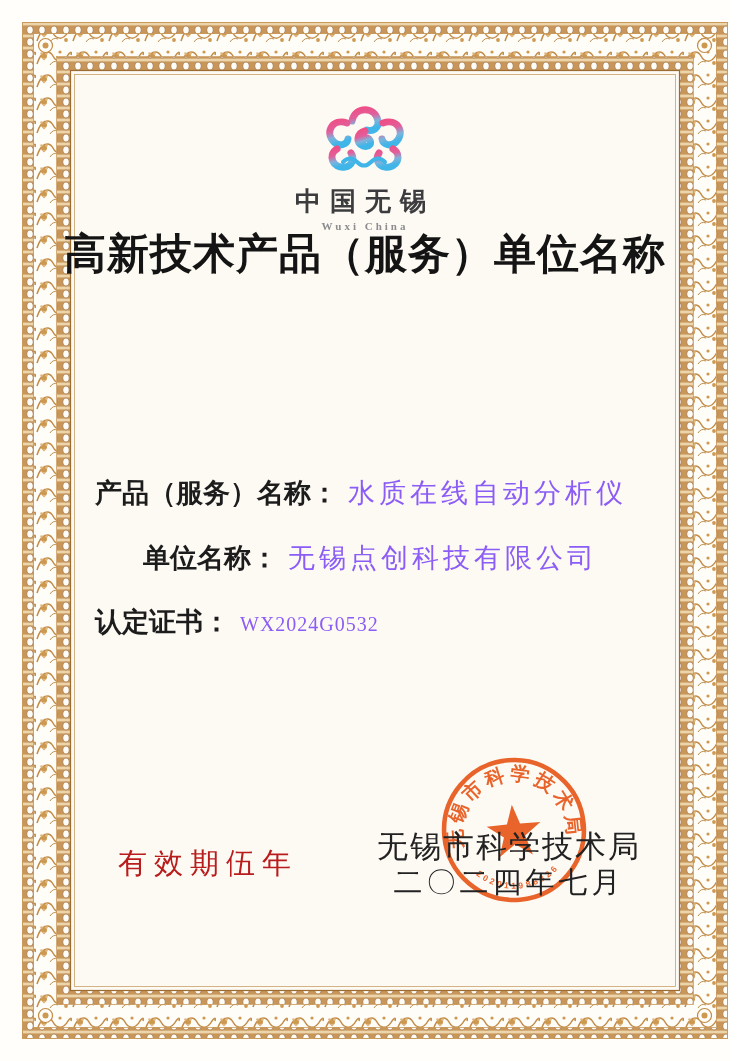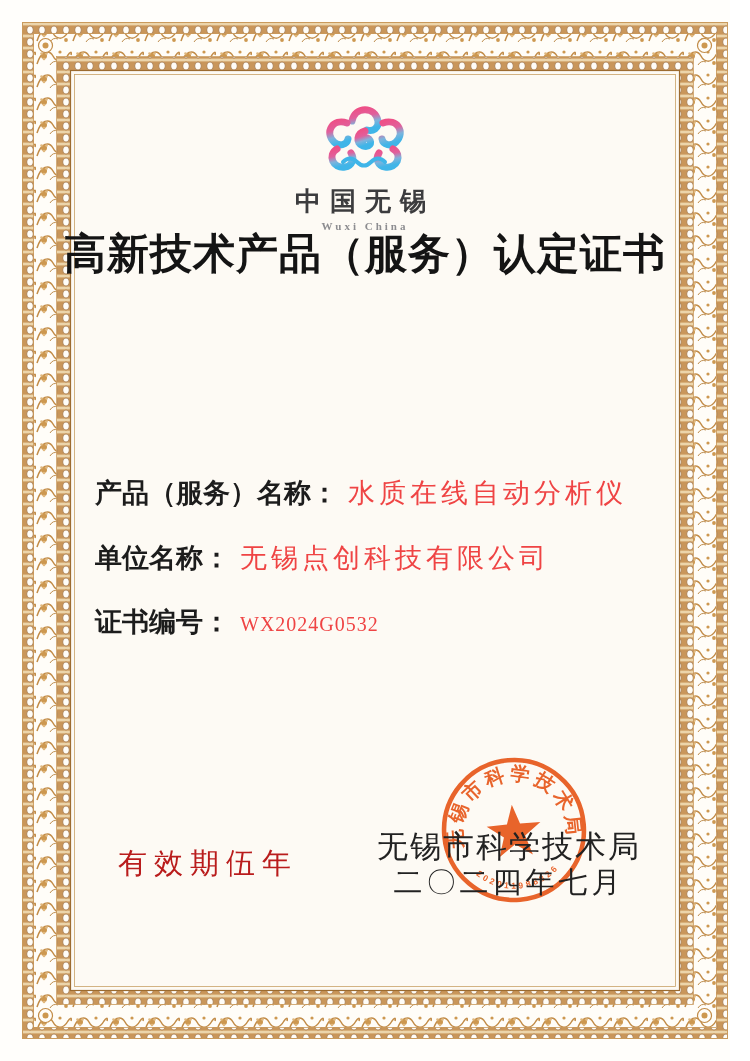--- a/index.html
+++ b/index.html
@@ -49,30 +49,30 @@
   }
   .field .label{
     font-family:"Liberation Sans", sans-serif;
     font-weight:600;
     font-size:27px;
     color:#1c1c1c;
   }
   .field .value{
     font-family:"Liberation Serif", serif;
     font-size:27px;
-    color:#ef4444;
+    color:#8b5cf6;
     letter-spacing:4px;
     margin-left:10px;
   }
   .field .value.latin{
     letter-spacing:1px;
     font-size:20px;
   }
   .f1{top:475px;}
-  .f2{top:540px;}
+  .f2{top:540px;margin-left:48px;}
   .f3{top:604px;}
 
   .validity{
     position:absolute;left:118px;top:844px;
     font-size:29px;color:#b91c1c;
     letter-spacing:7px;
     font-family:"Liberation Serif", serif;
   }
   .authority-block{
     position:absolute;left:374px;top:830px;width:270px;
@@ -162,30 +162,30 @@
         <path d="M88,49 C98,55 92,69 80,67 C73,66 70,59 74,53"></path>
         <path d="M32,49 C22,55 28,69 40,67 C47,66 50,59 46,53"></path>
         <path d="M60,31 C52,33 50,43 58,46 C64,48 68,43 64,39 C61,36 57,38 58,41"></path>
       </g>
       <path d="M38,62 q7,-7 14,0 q7,7 14,0 q7,-7 14,0" fill="none" stroke="#3fb5e8" stroke-width="4" stroke-linecap="round"></path>
     </svg>
     <div class="logo-cn">中国无锡</div>
     <div class="logo-en">Wuxi China</div>
   </div>
 
-  <h1 class="cert-title">高新技术产品（服务）认定证书</h1>
+  <h1 class="cert-title">高新技术产品（服务）单位名称</h1>
 
   <div class="field f1">
     <span class="label">产品（服务）名称：</span><span class="value">水质在线自动分析仪</span>
   </div>
   <div class="field f2">
     <span class="label">单位名称：</span><span class="value">无锡点创科技有限公司</span>
   </div>
   <div class="field f3">
-    <span class="label">证书编号：</span><span class="value latin">WX2024G0532</span>
+    <span class="label">认定证书：</span><span class="value latin">WX2024G0532</span>
   </div>
 
   <svg class="seal" viewBox="0 0 150 150" aria-hidden="true">
     <defs>
       <path id="seal-top-arc" d="M 23,78 a 52,52 0 1 1 104,0" fill="none"></path>
       <path id="seal-bottom-arc" d="M 17,75 a 58,58 0 0 0 116,0" fill="none"></path>
     </defs>
     <circle cx="75" cy="75" r="69" fill="none" stroke="#e95a1d" stroke-width="4.5"></circle>
     <polygon points="75,50 81.5,69.1 101.6,69.35 85.5,81.4 91.5,100.65 75,89 58.5,100.65 64.5,81.4 48.4,69.35 68.5,69.1" fill="#e95a1d"></polygon>
     <text font-size="19" font-weight="bold" fill="#e95a1d" letter-spacing="4" font-family="Liberation Serif, serif">

